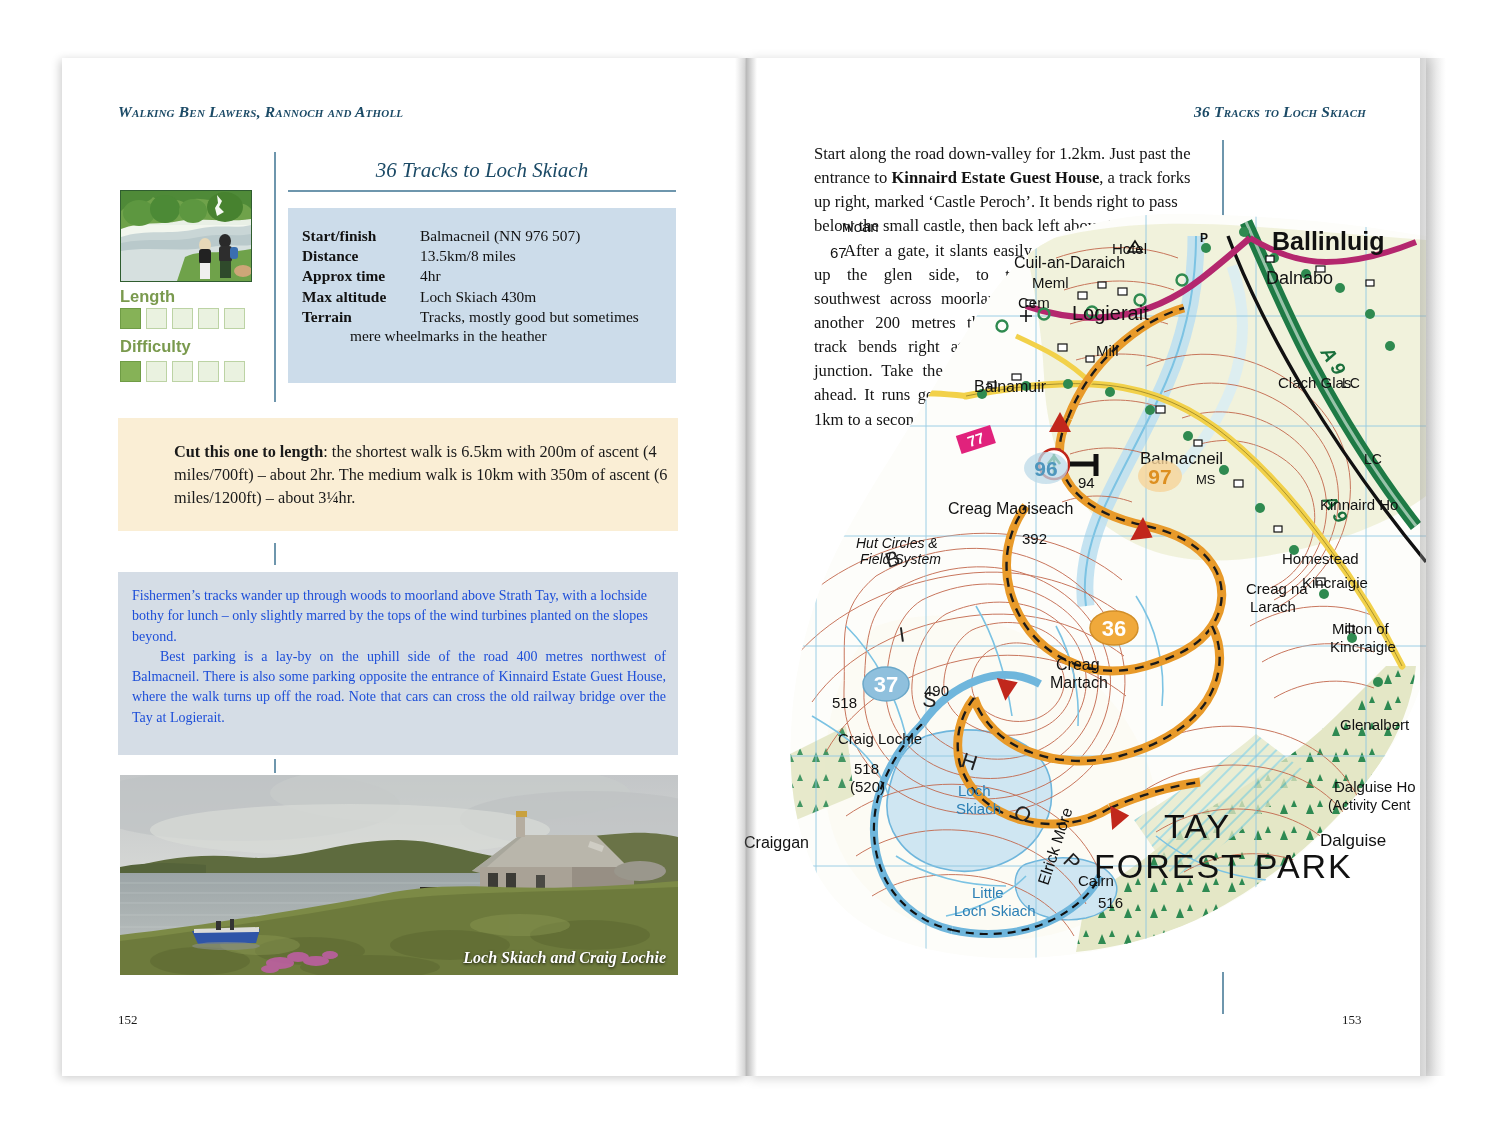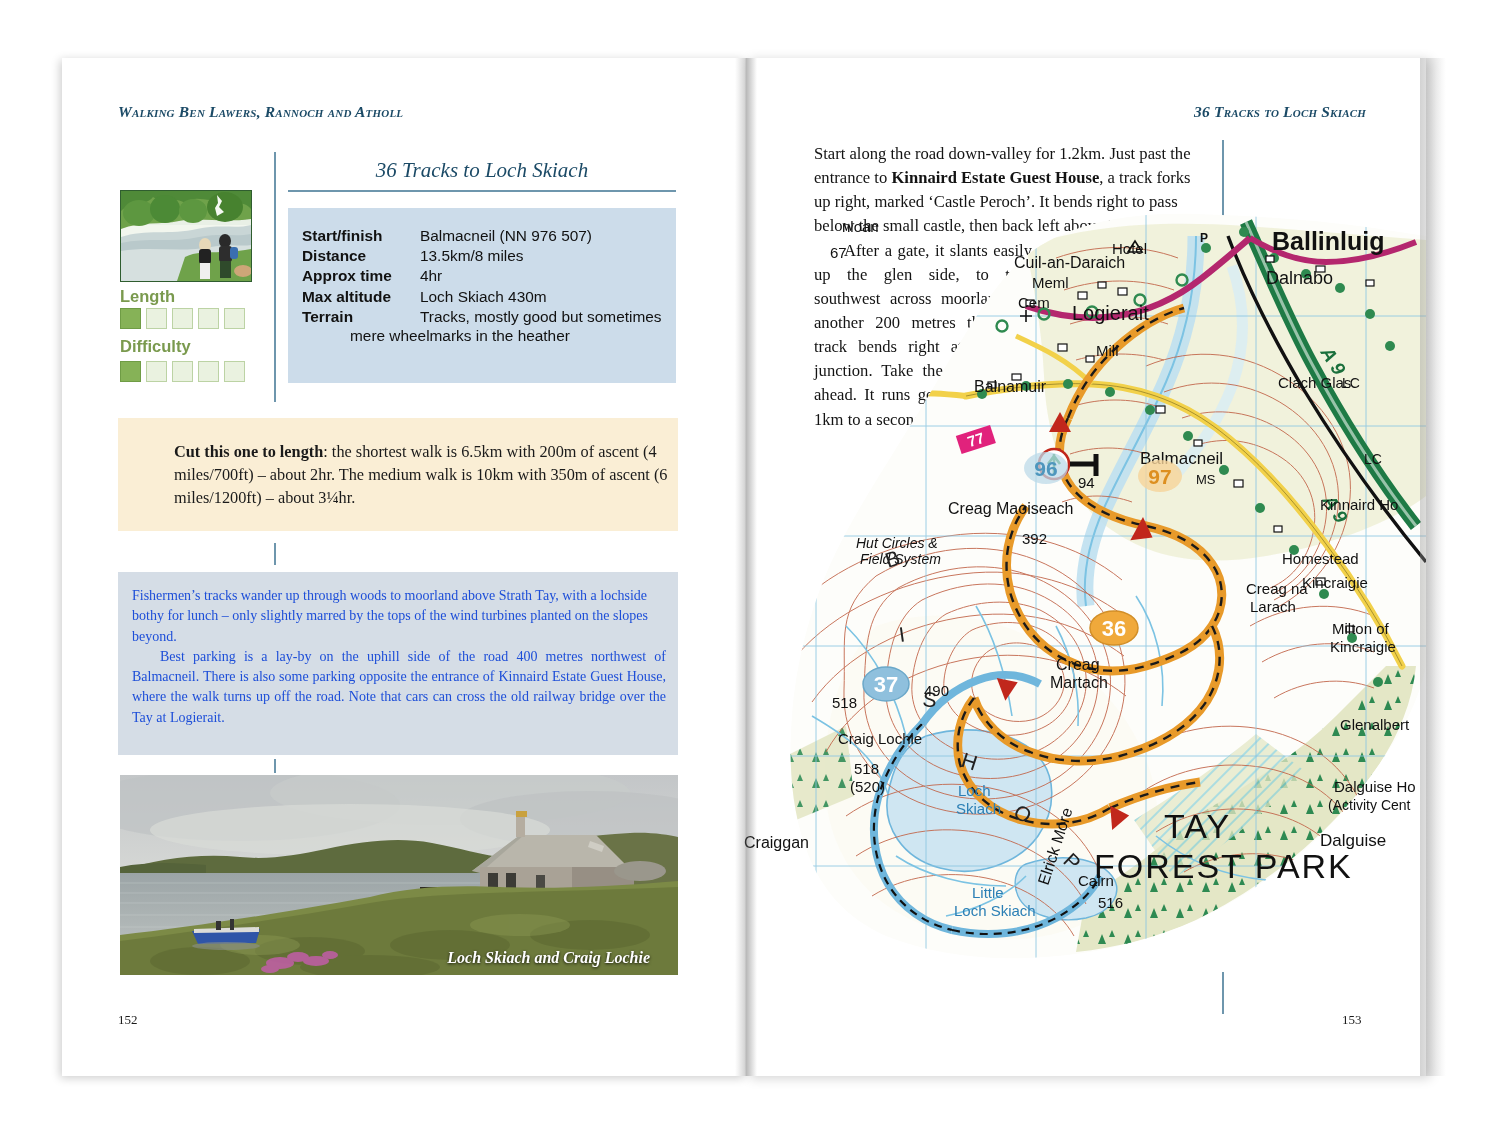--- a/index.html
+++ b/index.html
@@ -36,21 +36,21 @@
               font-weight:bold;font-size:16.5px;color:#7a9a4e;}
   .rate-row{position:absolute;left:120px;display:flex;gap:5px;}
   .sq{width:21px;height:21px;border:1px solid #bcd3a4;background:#eaf2e0;box-sizing:border-box;}
   .sq.on{background:#86b257;border-color:#6f9c45;}
 
   .vdiv{position:absolute;width:2px;background:#6e96ad;}
 
   
   .infobox{position:absolute;left:288px;top:208px;width:388px;height:175px;background:#ccdcea;}
   .infotable{position:absolute;left:302px;top:226px;width:365px;
-             font-family:Liberation Sans, sans-serif;font-size:15.4px;color:#111;}
+             font-family:Liberation Serif, serif;font-size:15.4px;color:#111;}
   .infotable .row{display:flex;line-height:1.31;}
   .infotable .k{width:118px;font-weight:bold;flex:none;}
   .infotable .v{flex:1;}
   .infotable .v2{margin-left:48px;}
 
   .secttitle{position:absolute;left:288px;top:158px;width:388px;text-align:center;
              font-family:"Liberation Serif",serif;font-style:italic;font-size:21px;color:#1b4a66;}
   .titlerule{position:absolute;left:288px;top:190px;width:388px;height:2px;background:#6e96ad;}
 
   
@@ -60,21 +60,21 @@
   .cuttext b{font-weight:bold;}
 
   .descbox{position:absolute;left:118px;top:572px;width:560px;height:183px;background:#d5dde6;}
   .desctext{position:absolute;left:132px;top:586px;width:534px;
             font-family:Liberation Serif, serif;font-size:14px;line-height:1.45;color:#1d4ed8;}
   .desctext p{margin:0;}
   .desctext p.just{text-align:justify;text-indent:28px;}
 
   
   .photo{position:absolute;left:120px;top:775px;width:558px;height:200px;overflow:hidden;}
-  .photocap{position:absolute;right:28px;bottom:8px;color:#fff;font-family:"Liberation Serif",serif;
+  .photocap{position:absolute;right:12px;bottom:8px;color:#fff;font-family:"Liberation Serif",serif;
             font-style:italic;font-weight:bold;font-size:16px;
             text-shadow:0 1px 3px rgba(0,0,0,.85);}
 
   
   .rtext{position:absolute;left:814px;top:142px;width:392px;
          font-family:"Liberation Serif",serif;font-size:16.6px;line-height:1.45;color:#131313;}
   .rtext p{margin:0;}
   .rtext .p1{width:392px;}
   .rtext .p2{width:218px;text-align:justify;text-indent:30px;margin-top:1px;}
   .rtext b{font-weight:bold;}

